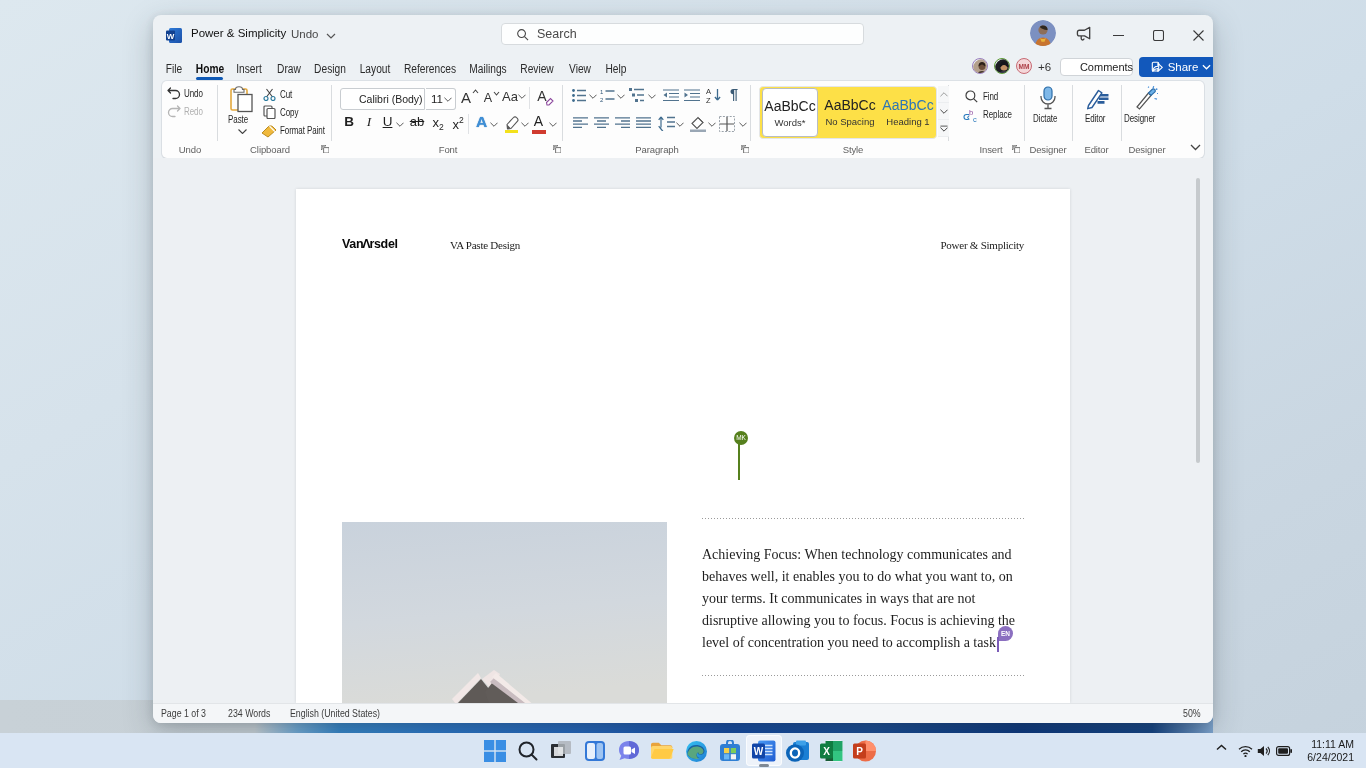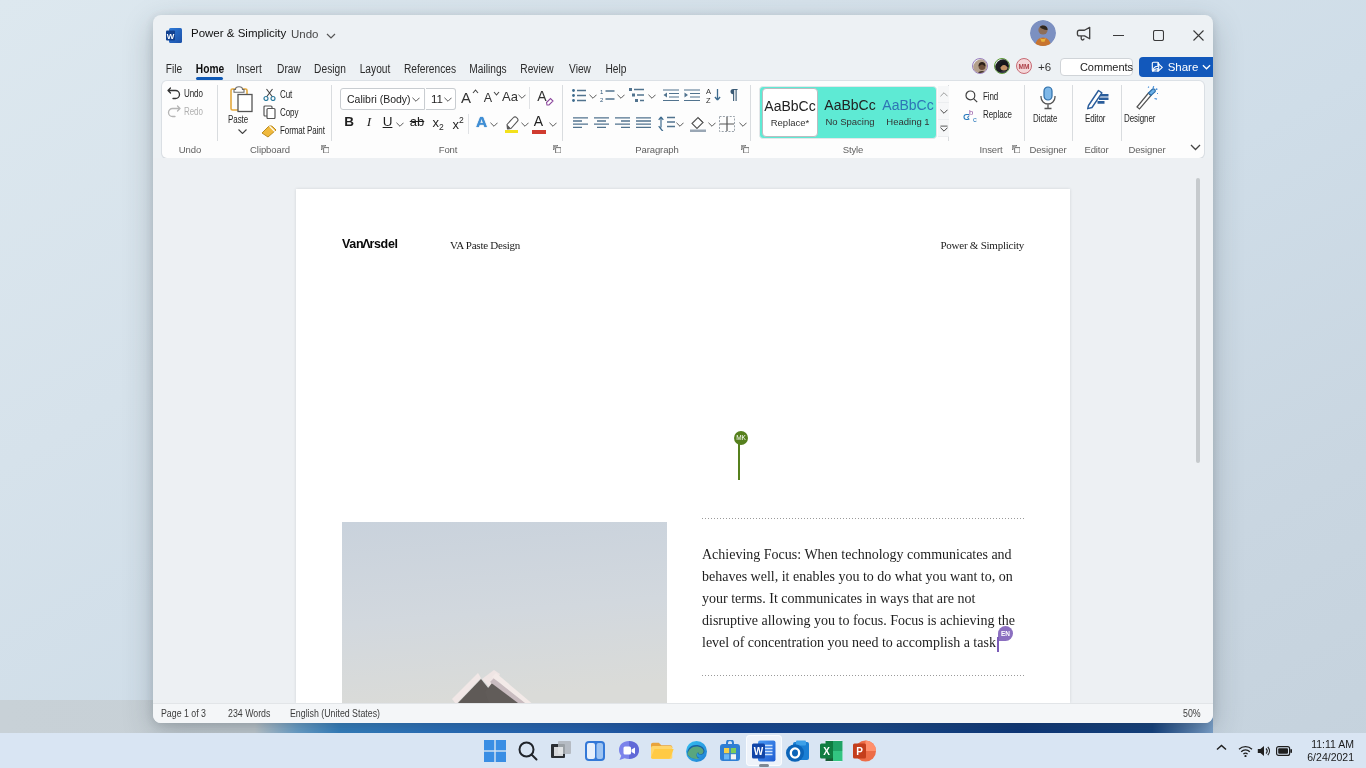--- a/index.html
+++ b/index.html
@@ -29,29 +29,29 @@
 #commentsbtn span{font-size:11px;color:#222;}
 #sharebtn{position:absolute;left:986px;top:0px;width:84px;height:20px;background:#1258bb;border-radius:4px;display:flex;align-items:center;justify-content:center;gap:4px;}
 #sharebtn span{font-size:11.5px;color:#fff;}
 #ribbon{position:absolute;left:9px;top:66px;width:1042px;height:77px;background:#fdfdfd;border-radius:5px;box-shadow:0 0 0 1px rgba(190,196,202,.35),0 1px 2px rgba(0,0,0,.06);}
 .rsep{position:absolute;top:4px;width:1px;height:56px;background:#d9dcdf;}
 .glabel{position:absolute;top:63px;font-size:9.5px;color:#5f5f5f;text-align:center;letter-spacing:-.1px;}
 .rlbl{position:absolute;font-size:10px;color:#262626;white-space:nowrap;transform:scaleX(.8);transform-origin:0 0;letter-spacing:-.1px;}
 .dlaunch{position:absolute;}
 .ricon{position:absolute;text-align:center;line-height:1;}
 .pi{position:absolute;}
-#stylegal{position:absolute;left:597px;top:5px;width:178px;height:53px;background:#5eead4;border:1px solid #e4e6e9;border-radius:4px;}
+#stylegal{position:absolute;left:597px;top:5px;width:178px;height:53px;background:#fde047;border:1px solid #e4e6e9;border-radius:4px;}
 #stysel{position:absolute;left:2px;top:1px;width:56px;height:49px;border:1px solid #b9bdc1;border-radius:4px;background:#fff;}
 .styitem{position:absolute;top:1px;width:56px;height:49px;}
 .sty-big{font-size:14px;color:#222;text-align:center;margin-top:9px;font-weight:400;}
 .sty-sm{font-size:9.5px;color:#333;text-align:center;margin-top:3px;}
 #styarrows{position:absolute;left:776px;top:5px;width:11px;height:53px;}
 .styarr{height:17px;display:flex;align-items:center;justify-content:center;border-bottom:1px solid #eceef0;background:#f6f7f8;}
 #fontname{position:absolute;left:178px;top:7px;width:85px;height:22px;border:1px solid #c9cdd1;border-radius:3px 0 0 3px;background:#fff;display:flex;align-items:center;}
-#fontname span{font-size:10.5px;color:#1f1f1f;margin-left:6px;flex:1;white-space:nowrap;}
+#fontname span{font-size:10.5px;color:#1f1f1f;margin-left:18px;flex:1;white-space:nowrap;}
 #fontname svg{margin-right:4px;}
 #fontsize{position:absolute;left:264px;top:7px;width:30px;height:22px;border:1px solid #c9cdd1;border-left:none;border-radius:0 3px 3px 0;background:#fff;display:flex;align-items:center;}
 #fontsize span{font-size:11.5px;color:#1f1f1f;margin-left:5px;flex:1;}
 #fontsize svg{margin-right:3px;}
 #docarea{position:absolute;left:0;top:143px;width:100%;height:545px;background:#edf0f3;overflow:hidden;}
 #page{position:absolute;left:143px;top:31px;width:774px;height:514px;background:#fff;box-shadow:0 0 3px rgba(0,0,0,.12);overflow:hidden;}
 #logo{position:absolute;left:46px;top:48px;font-size:12.5px;font-weight:700;color:#090909;letter-spacing:-.3px;}
 #logoA{margin:0 -1px;}
 #hdrmid{position:absolute;left:154px;top:50px;font-size:11px;letter-spacing:-.25px;color:#1c1c1c;font-family:"Liberation Serif",serif;}
 #hdrright{position:absolute;right:46px;top:50px;font-size:11px;letter-spacing:-.25px;color:#1c1c1c;font-family:"Liberation Serif",serif;}
@@ -89,20 +89,27 @@
             </linearGradient>
           </defs>
           <rect x="0" y="2.5" width="9" height="10" rx="1" fill="#11408f"></rect>
           <text x="4.5" y="10.6" font-size="8" font-weight="bold" fill="#fff" text-anchor="middle" font-family="Liberation Sans">W</text>
         </svg>
       <span id="ttext">Power &amp; Simplicity</span>
         <span id="tsaved">Undo</span>
       <svg id="tchev" width="10" height="6" viewBox="0 0 10 6">
           <path d="M1 1l4 4 4-4" stroke="#555" stroke-width="1.2" fill="none"></path>
         </svg>
+      <div id="searchbox">
+          <svg width="13" height="13" viewBox="0 0 14 14">
+            <circle cx="6" cy="6" r="4.2" stroke="#494949" stroke-width="1.2" fill="none"></circle>
+            <path d="M9.2 9.2L13 13" stroke="#494949" stroke-width="1.2"></path>
+          </svg>
+          <span>Search</span>
+        </div>
       <div id="tb-avatar"><svg width="26" height="26" viewBox="0 0 26 26">
             <circle cx="13" cy="13" r="13" fill="#7c90c1"></circle>
             <circle cx="13" cy="10" r="4.6" fill="#8d6e58"></circle>
             <path d="M13 5.5c3 0 4.8 1.6 4.6 4.4-2.8.3-6-1-7.8-2.9.8-1 1.8-1.5 3.2-1.5z" fill="#2e2620"></path>
             <path d="M5 26c.6-5.4 3.8-8.6 8-8.6s7.4 3.2 8 8.6z" fill="#c8742e"></path>
             <path d="M10 17.8c1 1.6 5 1.6 6 0l-1.5 4h-3z" fill="#e8b43a"></path>
           </svg></div>
       <svg id="tb-mega" width="19" height="17" viewBox="0 0 20 18">
           <path d="M15.5 1.5v12l-5.5-3H4.5a2 2 0 0 1-2-2v-2a2 2 0 0 1 2-2H10z" fill="none" stroke="#404040" stroke-width="1.4" stroke-linejoin="round"></path>
           <path d="M6.5 10.7v2.6a1.5 1.5 0 0 0 3 0" fill="none" stroke="#404040" stroke-width="1.4"></path>
@@ -372,21 +379,21 @@
           <rect x="0.5" y="0.5" width="15" height="15" fill="none" stroke="#9aa2aa" stroke-width="1" stroke-dasharray="2 1.4"></rect>
           <path d="M8 1v14M1 8h14" stroke="#555" stroke-width="1.2"></path>
         </svg>
       <svg class="pi" style="left:577px;top:41px;" width="8" height="5" viewBox="0 0 9 5">
           <path d="M0.5 0.5l4 4 4-4" stroke="#444" stroke-width="1" fill="none"></path>
         </svg>
 
       <div id="stylegal">
         <div id="stysel">
             <div class="sty-big">AaBbCc</div>
-            <div class="sty-sm">Replace*</div>
+            <div class="sty-sm">Words*</div>
           </div>
         <div class="styitem" style="left:62px;">
             <div class="sty-big">AaBbCc</div>
             <div class="sty-sm">No Spacing</div>
           </div>
         <div class="styitem" style="left:120px;">
             <div class="sty-big" style="color:#2e75b5;">AaBbCc</div>
             <div class="sty-sm">Heading 1</div>
           </div>
       </div>

